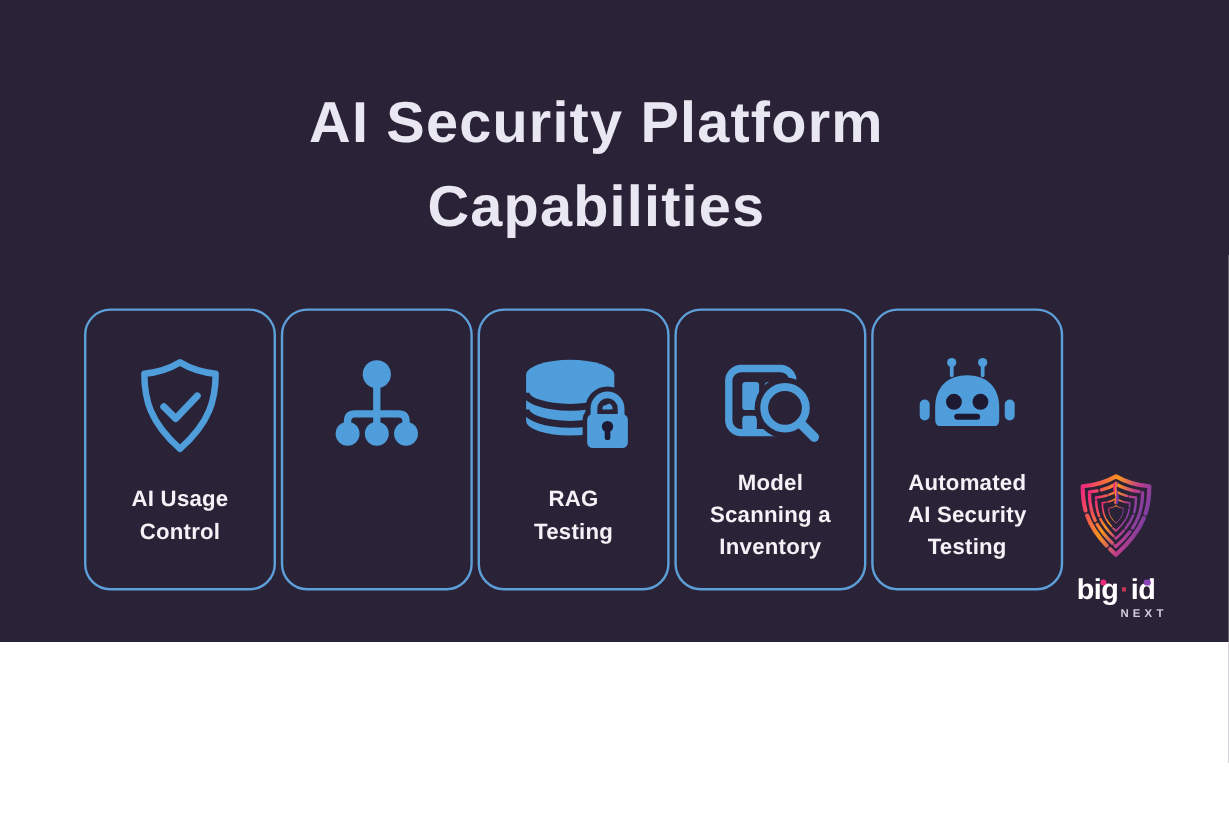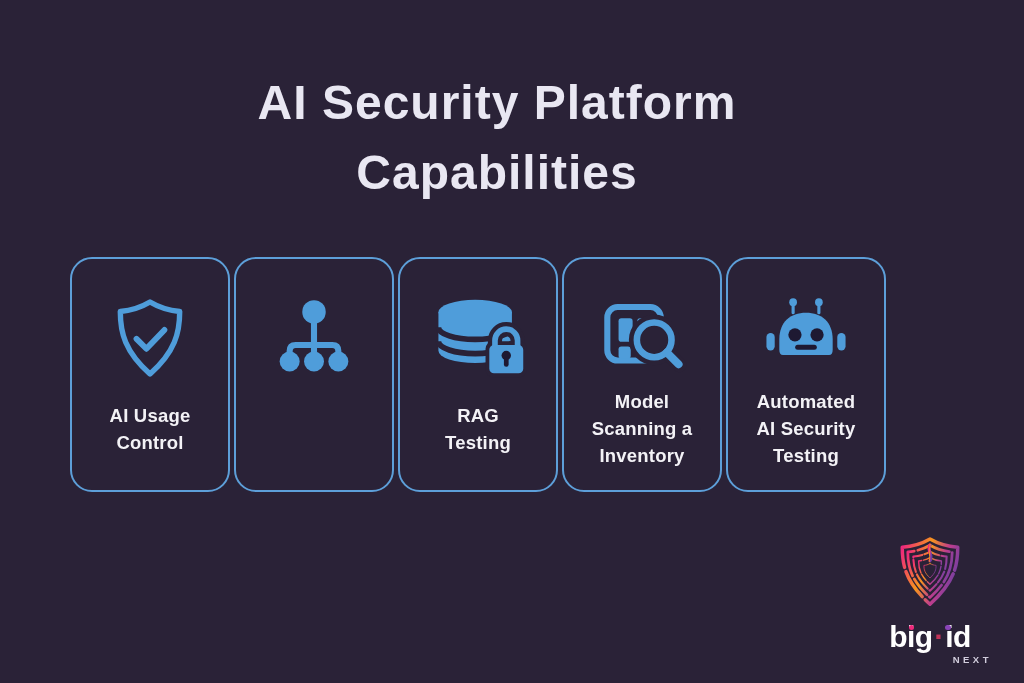--- a/index.html
+++ b/index.html
@@ -1,17 +1,17 @@
 <!DOCTYPE html>
 <html><head>
 <meta charset="utf-8">
 <style>
   html,body{margin:0;padding:0;}
   .canvas{
-    position:relative;width:1024px;height:683px;overflow:hidden;
+    position:relative;width:1024px;height:535px;overflow:hidden;
     background:#2a2237;
     font-family:"Liberation Sans",sans-serif;
   }
   .title{
     position:absolute;top:68px;left:497px;transform:translateX(-50%);
     width:760px;text-align:center;color:#e9e7f2;
     font-size:48px;line-height:1.46;font-weight:700;letter-spacing:1px;
     white-space:pre-line;
   }
   .cards{
@@ -29,29 +29,29 @@
     flex:1;display:flex;align-items:center;justify-content:center;
     text-align:center;color:#f3f2f6;font-size:18.5px;line-height:1.45;
     font-weight:600;white-space:pre-line;letter-spacing:0.2px;
   }
   .logo{
     position:absolute;right:24px;bottom:18px;width:140px;
     display:flex;flex-direction:column;align-items:center;
   }
   .wordmark{
     position:relative;display:flex;align-items:baseline;
-    color:#ffffff;font-size:30px;font-weight:700;letter-spacing:-0.5px;
+    color:#ffffff;font-size:24px;font-weight:700;letter-spacing:-0.5px;
     line-height:1;margin-top:14px;
   }
   .sep-dot{color:#c13358;margin:0 1.5px;font-weight:700;}
   .tittle{position:absolute;width:5.5px;height:5.5px;border-radius:50%;top:2.5px;}
   .tittle-pink{left:19.5px;background:#ee2a7b;}
   .tittle-purple{left:56px;background:#8a44b8;}
   .next-label{
-    align-self:flex-end;margin-right:8px;margin-top:2px;
+    align-self:flex-end;margin-right:27px;margin-top:2px;
     color:#d2cedd;font-size:9.5px;font-weight:700;letter-spacing:3.5px;
   }
   svg{display:block;}
 </style>
 </head>
 <body>
 
 <div class="canvas">
 
   <div class="title">AI Security Platform

